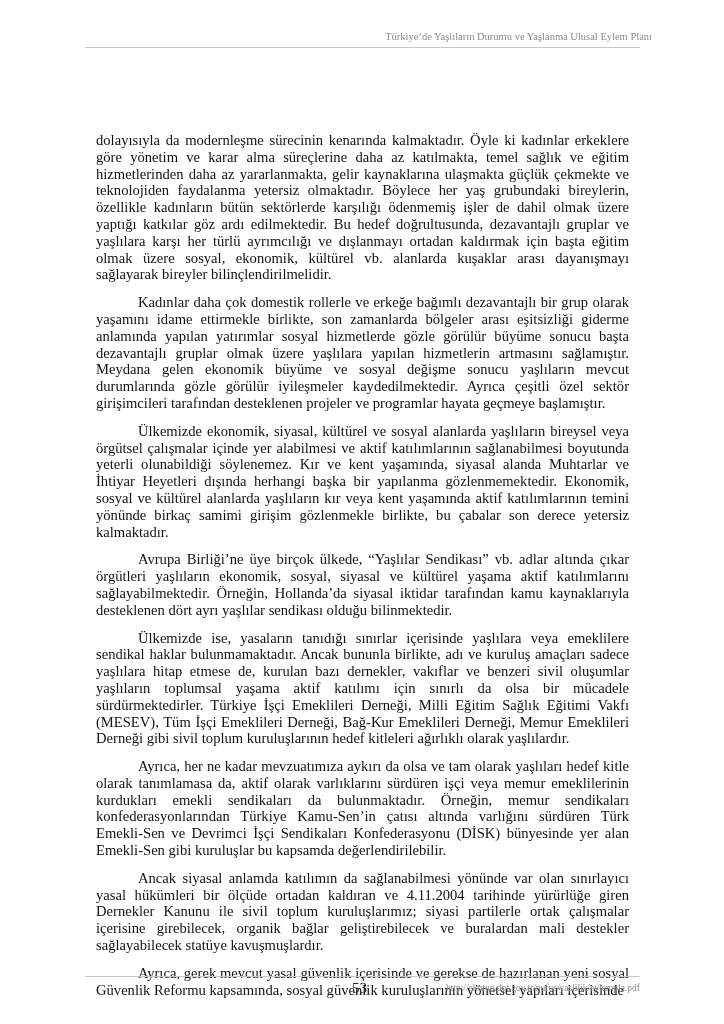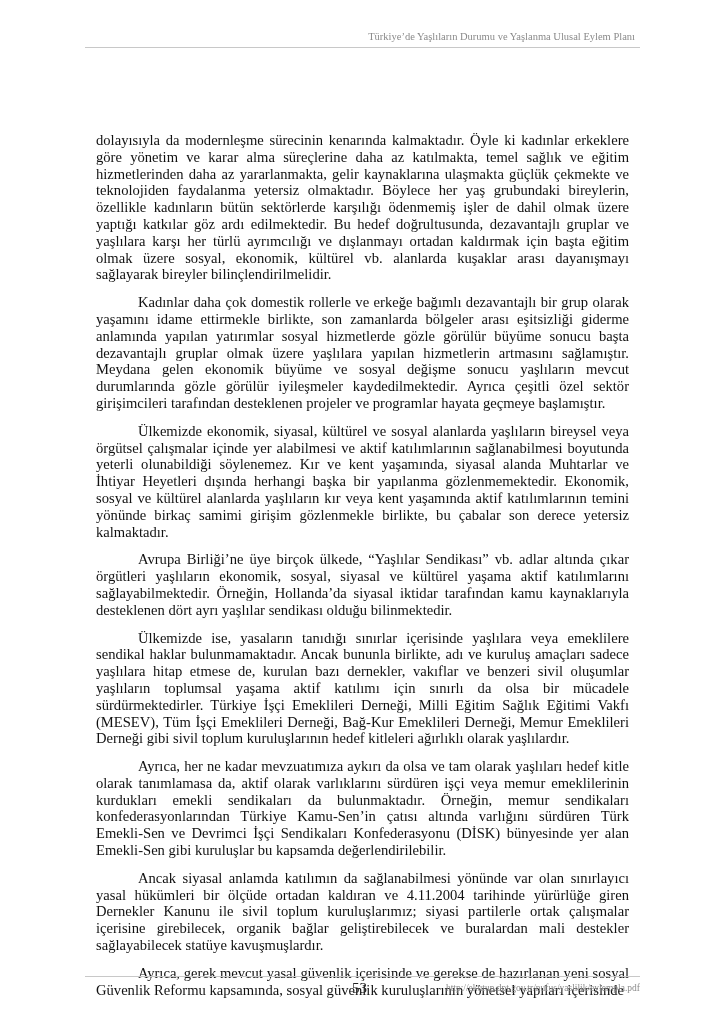--- a/index.html
+++ b/index.html
@@ -1,18 +1,18 @@
 <!DOCTYPE html>
 <html><head>
 <meta charset="utf-8">
 <style>
   html, body { margin: 0; padding: 0; background: #ffffff; }
   body { width: 724px; height: 1024px; position: relative; overflow: hidden;
          font-family: "Liberation Serif", "DejaVu Serif", serif; color: #111; }
-  .page-header { position: absolute; left: 80px; top: 31px; width: 555px;
+  .page-header { position: absolute; left: 97px; top: 31px; width: 555px;
                  text-align: right; font-size: 10.5px; color: #8a8a8a; }
   .header-rule { position: absolute; left: 85px; top: 47px; width: 555px;
                  height: 0; border-top: 1px solid #c8c8c8; }
   .body-text { position: absolute; left: 85px; top: 121px; width: 555px; }
   .body-text p { margin: 11px; font-size: 14.6px; line-height: 16.8px;
                  text-align: justify; text-indent: 42px; }
   .body-text p.first { text-indent: 0; }
   .footer-rule { position: absolute; left: 85px; top: 976px; width: 555px;
                  height: 0; border-top: 1px solid #c8c8c8; }
   .page-number { position: absolute; left: 352px; top: 980px; font-size: 15px; color: #222; }

